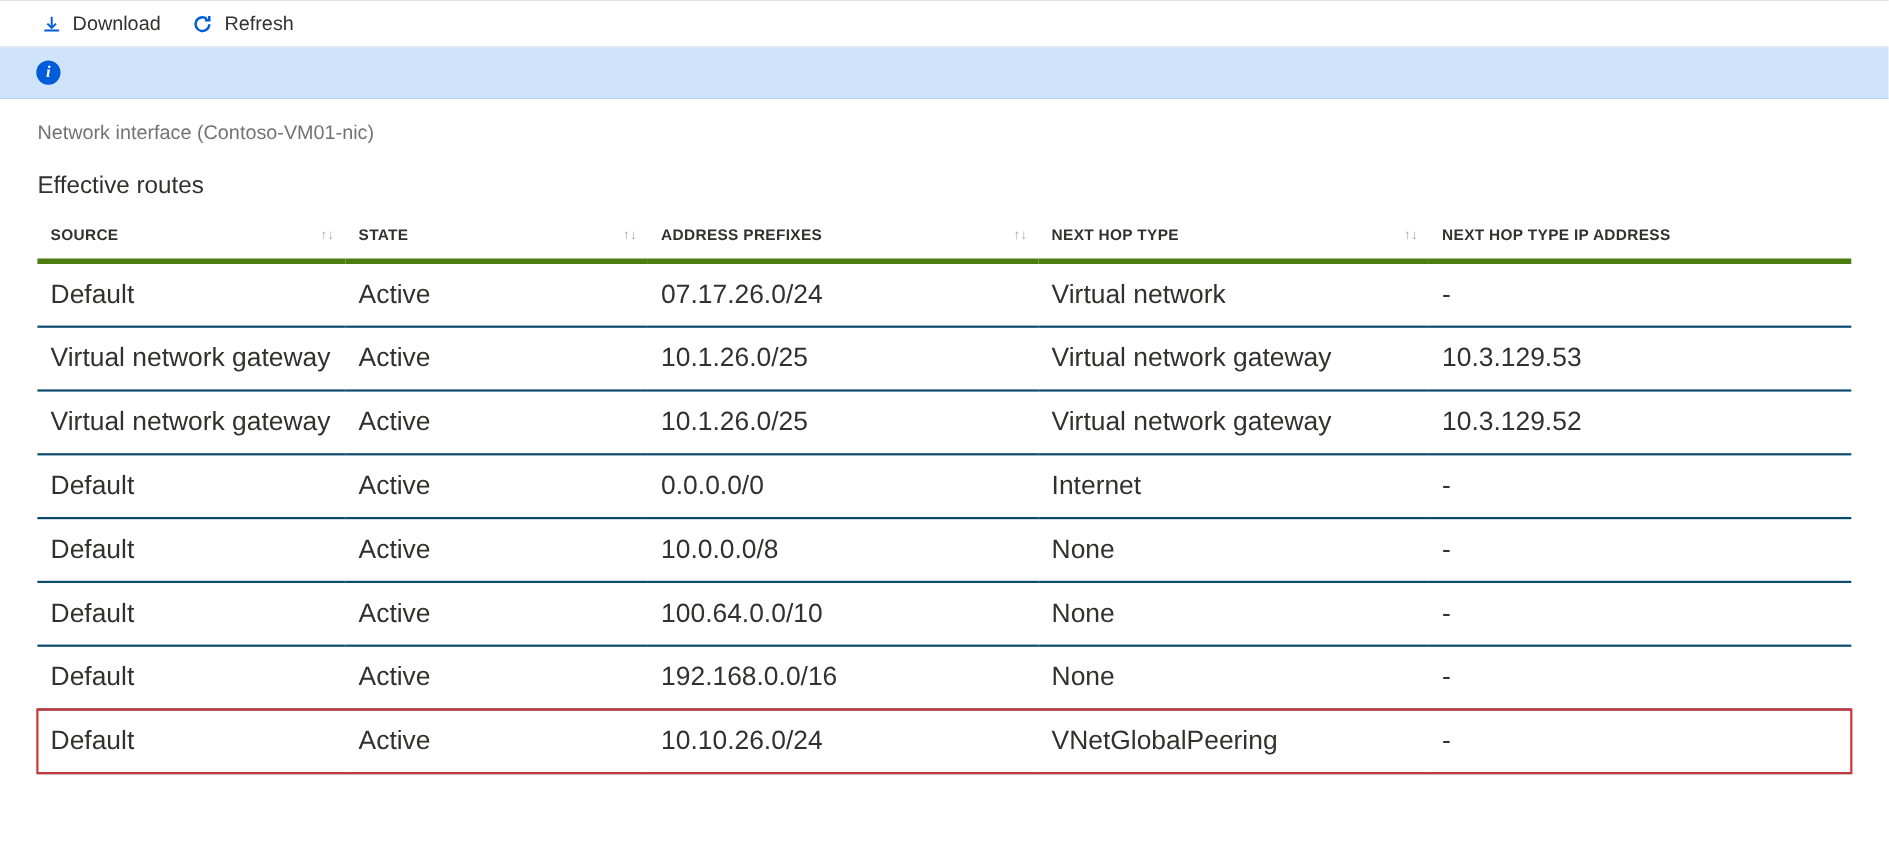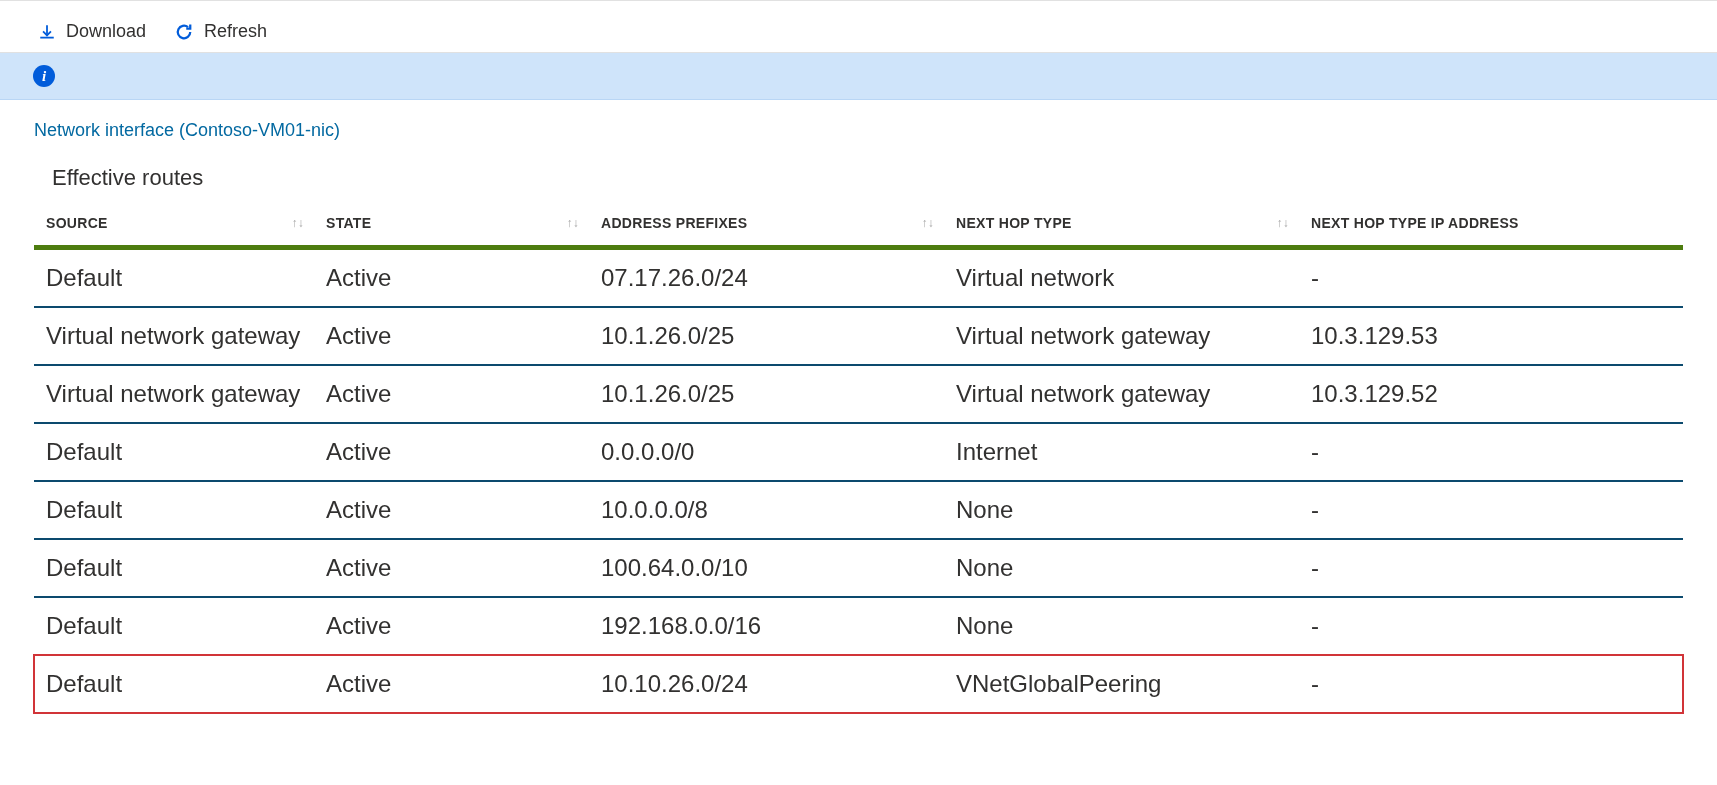--- a/index.html
+++ b/index.html
@@ -1,26 +1,26 @@
 <!DOCTYPE html>
 <html><head>
 <meta charset="utf-8">
 <style>
   html,body{margin:0;padding:0;font-family:"Segoe UI",Arial,sans-serif;color:#323130;background:#fff;}
   body{width:1717px;}
   .top-border{border-top:1px solid #e1e1e1;}
-  .toolbar{display:flex;align-items:center;gap:28px;padding:20px 32px 10px 38px;border-bottom:1px solid #e1e1e1;}
+  .toolbar{display:flex;align-items:center;gap:28px;padding:10px 32px 10px 38px;border-bottom:1px solid #e1e1e1;}
   .tb-btn{display:flex;align-items:center;gap:10px;cursor:pointer;color:#323130;font-size:18px;}
   .tb-btn .icon{color:#015cda;display:flex;align-items:center;}
   .info-bar{background:#cfe4fa;display:flex;align-items:center;gap:14px;padding:12px 32px 12px 33px;border-bottom:1px solid #b9d6f5;font-size:18px;}
   .info-icon{width:22px;height:22px;border-radius:50%;background:#015cda;color:#fff;display:flex;align-items:center;justify-content:center;font-weight:bold;font-size:15px;font-style:italic;font-family:Georgia,serif;}
   .scope-row{display:flex;align-items:center;padding:20px 32px 6px 34px;font-size:18px;}
   .scope-label{color:#605e5c;width:380px;}
-  .scope-value{color:#0369a1;}
-  .section-title{font-size:22px;padding:18px 34px 10px 34px;margin-left:18px;}
+  .scope-value{color:#737373;}
+  .section-title{font-size:22px;padding:18px 34px 10px 34px;}
   table{border-collapse:collapse;width:calc(100% - 68px);margin:0 34px;}
   thead th{text-align:left;font-size:14px;font-weight:700;letter-spacing:.3px;text-transform:uppercase;color:#323130;padding:14px 10px 14px 12px;border-bottom:5px solid #4d7c0f;position:relative;}
   thead th .sort{position:absolute;right:10px;top:50%;transform:translateY(-50%);color:#a6a6a6;font-size:12px;display:flex;gap:1px;}
   tbody td{font-size:24px;padding:14px 12px;border-bottom:2px solid #0c4a6e;}
   tbody tr.highlight td{position:relative;}
   tbody tr.highlight{outline:2px solid #d13438;outline-offset:-1px;}
   col.c-source{width:280px;}
   col.c-state{width:275px;}
   col.c-prefix{width:355px;}
   col.c-nht{width:355px;}

